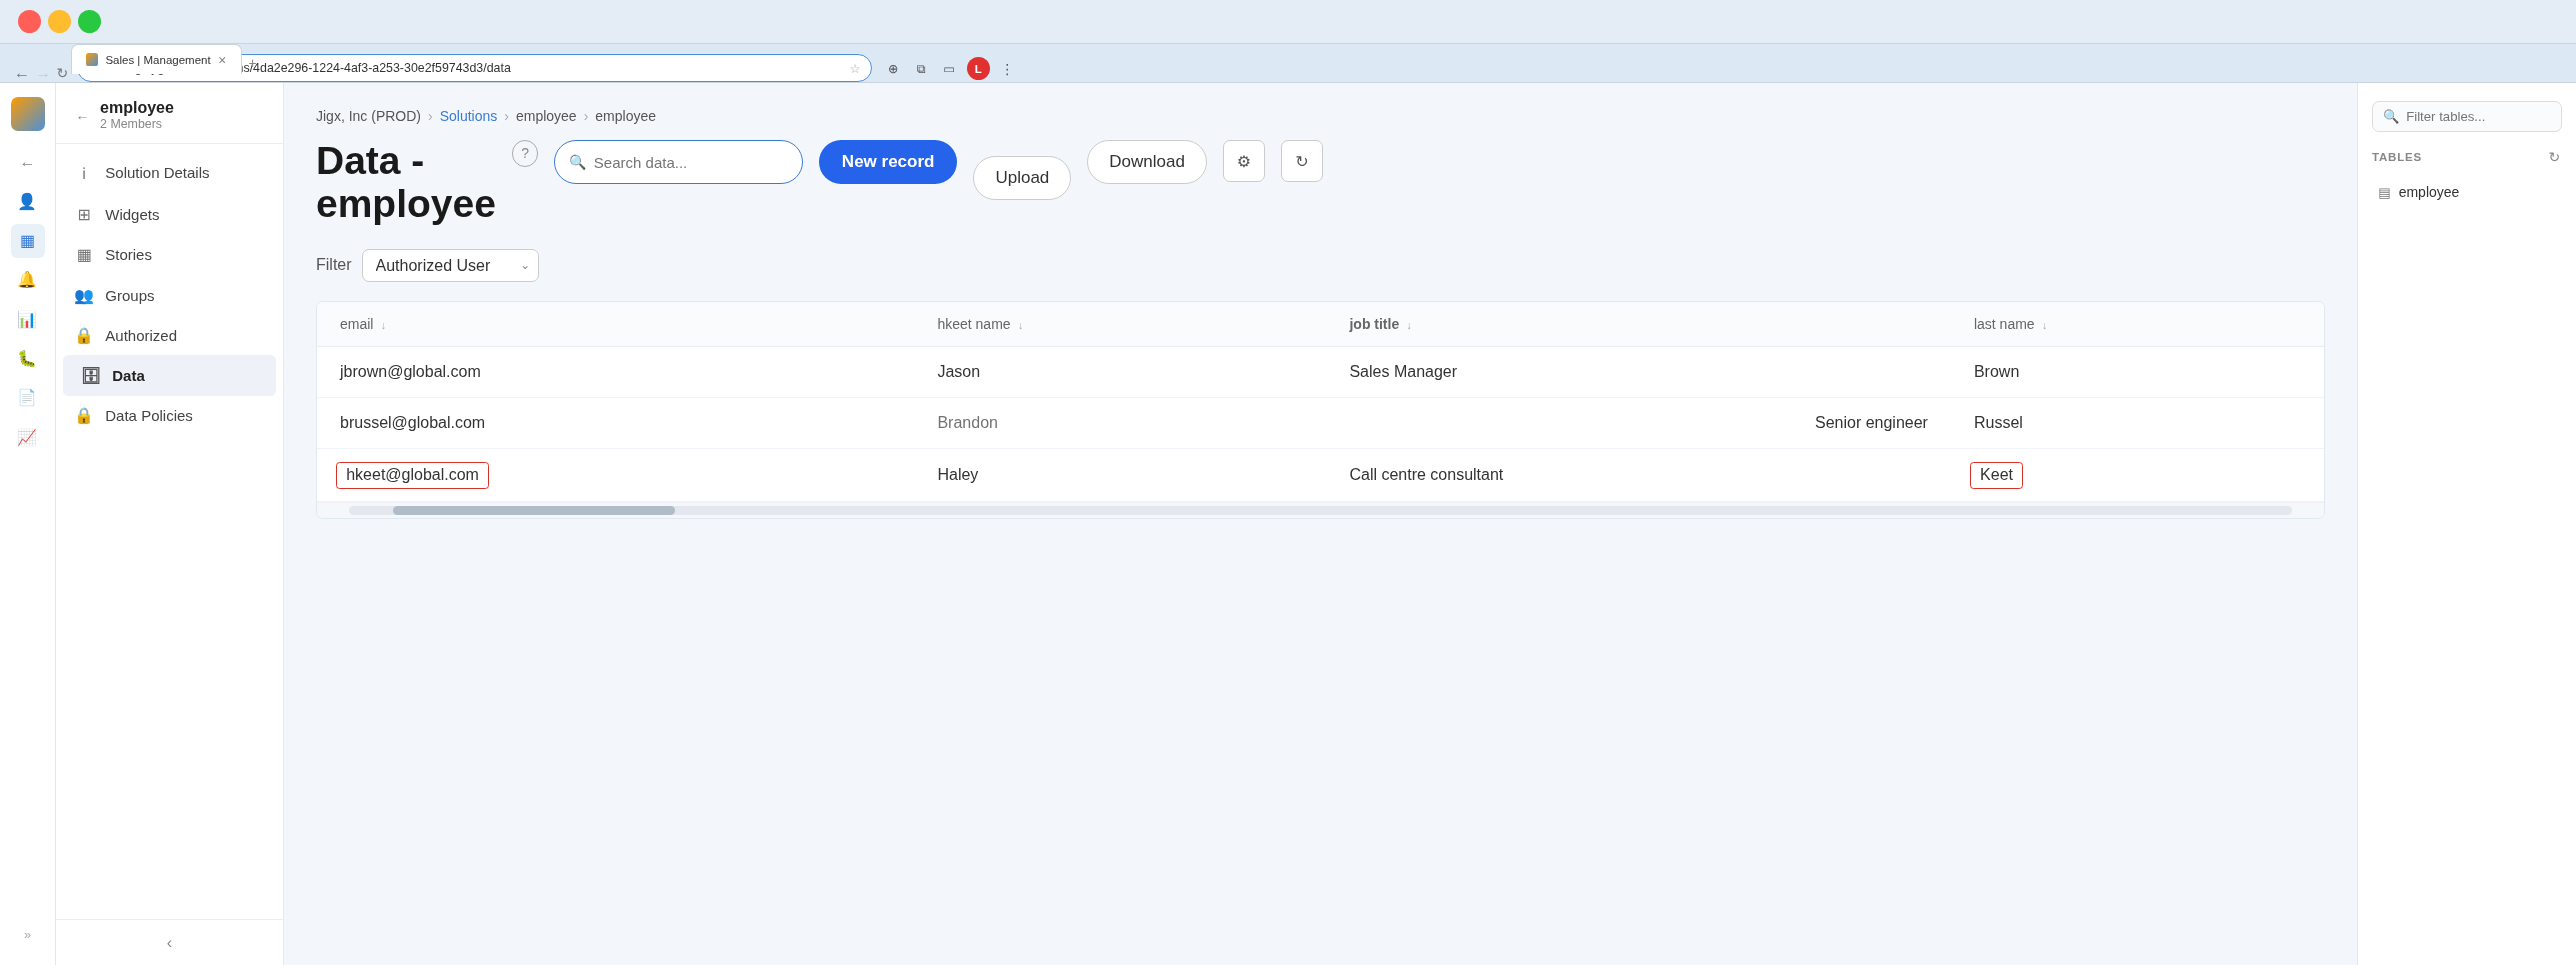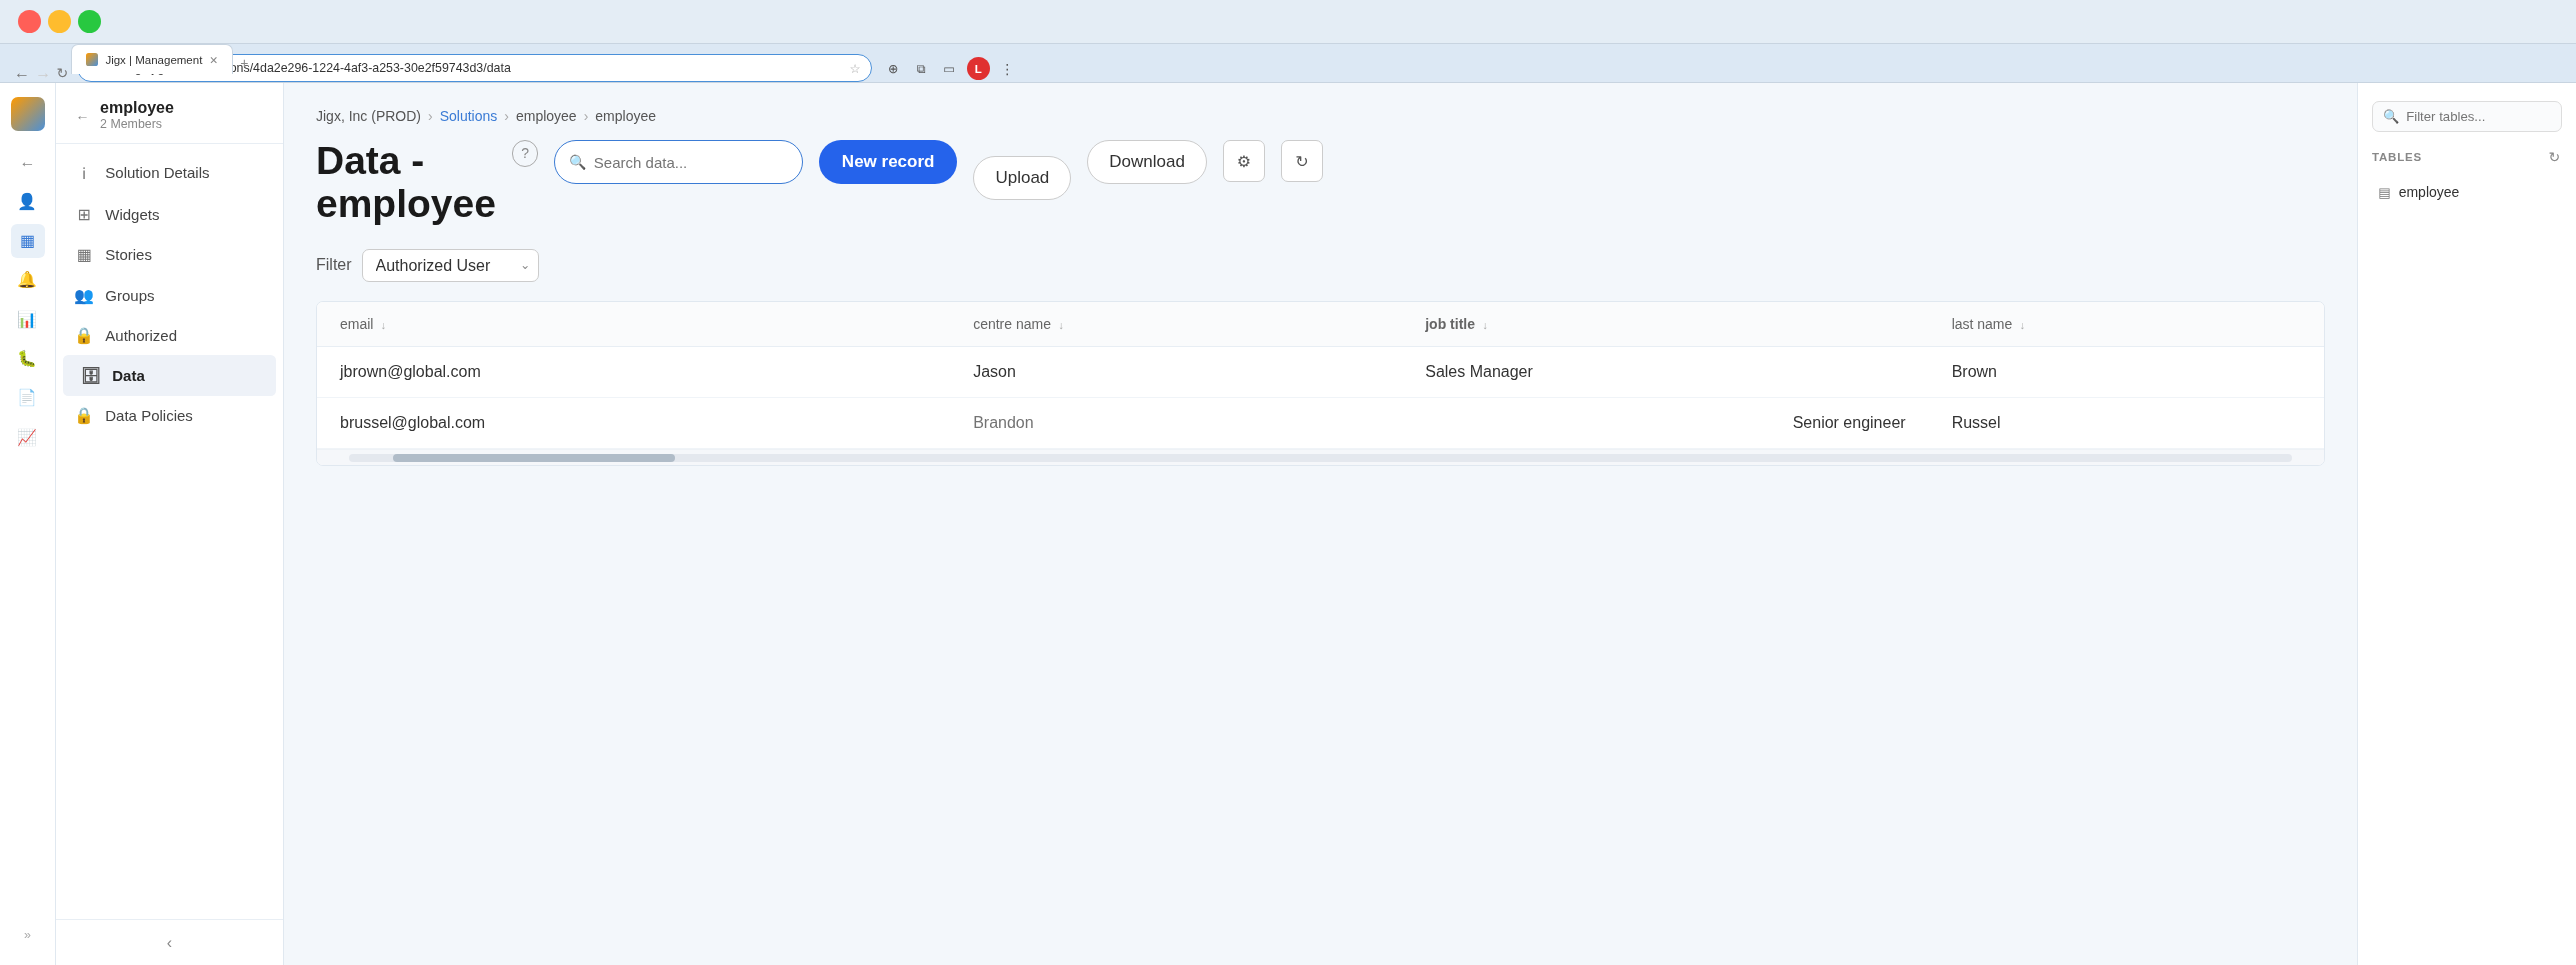--- a/index.html
+++ b/index.html
@@ -41,21 +41,21 @@
     <div style="width:21px;height:21px;display:flex;align-items:center;justify-content:center;font-size:12.4px;color:#555;">⊕</div>
     <div style="width:21px;height:21px;display:flex;align-items:center;justify-content:center;font-size:12.4px;color:#555;">⧉</div>
     <div style="width:21px;height:21px;display:flex;align-items:center;justify-content:center;font-size:12.4px;color:#555;">▭</div>
     <div style="width:23px;height:23px;border-radius:50%;background:#e03030;color:white;font-size:11.5px;font-weight:bold;display:flex;align-items:center;justify-content:center;">L</div>
     <div style="width:21px;height:21px;display:flex;align-items:center;justify-content:center;font-size:14px;color:#555;">⋮</div>
   </div>
 
   <div style="position:absolute; top:44px; left:71px; display:flex; align-items:flex-end; z-index:10;">
     <div style="background:white;border-radius:7px 7px 0 0;padding:4.4px 14px;display:flex;align-items:center;gap:7px;font-size:11.5px;color:#333;min-width:141px;height:30px;border:0.9px solid #c8d4e0;border-bottom:none;">
       <div style="width:12.4px;height:12.4px;background:linear-gradient(135deg,#ff9a00,#4a90d9);border-radius:2.6px;"></div>
-      <span style="font-size:11.5px;">Jigx | Management</span>
+      <span style="font-size:11.5px;">Sales | Management</span>
       <button style="background:none;border:none;cursor:pointer;color:#888;font-size:10.6px;margin-left:auto;">✕</button>
     </div>
     <button style="background:none;border:none;cursor:pointer;font-size:14px;color:#888;padding:3.5px 7px;">+</button>
   </div>
 </div>
 
 <div class="app-layout" style="height:calc(966px - 83px); display:flex; margin-top:0;">
 
   <div style="width:56px;background:white;border-right:0.9px solid #e0e8f0;display:flex;flex-direction:column;align-items:center;padding:14px 0;gap:5.3px;flex-shrink:0;">
     <div style="width:34px;height:34px;background:linear-gradient(135deg,#ff9a00,#4a90d9);border-radius:7px;margin-bottom:8.8px;"></div>
@@ -154,21 +154,21 @@
 
     <div style="background:white;border-radius:7px;border:0.9px solid #e0e8f0;overflow:hidden;">
       <table style="width:100%;border-collapse:collapse;">
         <thead>
           <tr>
             <th style="text-align:left;padding:14px 23px;font-size:14px;color:#666;font-weight:500;border-bottom:0.9px solid #e8eef4;background:#fafbfc;white-space:nowrap;cursor:pointer;">
               <span>email</span>
               <span style="margin-left:3.5px;color:#aaa;font-size:10.6px;">↓</span>
             </th>
             <th style="text-align:left;padding:14px 23px;font-size:14px;color:#666;font-weight:500;border-bottom:0.9px solid #e8eef4;background:#fafbfc;white-space:nowrap;cursor:pointer;">
-              <span>centre name</span>
+              <span>hkeet name</span>
               <span style="margin-left:3.5px;color:#aaa;font-size:10.6px;">↓</span>
             </th>
             <th style="text-align:left;padding:14px 23px;font-size:14px;color:#666;font-weight:700;border-bottom:0.9px solid #e8eef4;background:#fafbfc;white-space:nowrap;cursor:pointer;">
               <span>job title</span>
               <span style="margin-left:3.5px;color:#aaa;font-size:10.6px;">↓</span>
             </th>
             <th style="text-align:left;padding:14px 23px;font-size:14px;color:#666;font-weight:500;border-bottom:0.9px solid #e8eef4;background:#fafbfc;white-space:nowrap;cursor:pointer;">
               <span>last name</span>
               <span style="margin-left:3.5px;color:#aaa;font-size:10.6px;">↓</span>
             </th>
@@ -199,20 +199,34 @@
               <span>Brandon</span>
             </td>
             <td style="padding:16px 23px;font-size:16px;color:#333;border-bottom:0.9px solid #f0f4f8;text-align:right;">
               <span>Senior engineer</span>
             </td>
             <td style="padding:16px 23px;font-size:16px;color:#333;border-bottom:0.9px solid #f0f4f8;">
               <span>Russel</span>
             </td>
           </tr>
 
+          <tr style="background:#fff;">
+            <td style="padding:12.4px 19.4px;font-size:16px;color:#333;border-bottom:0.9px solid #f0f4f8;">
+              <span style="display:inline-block;border:1.8px solid #d93025;border-radius:3.5px;padding:3.5px 8.8px;">hkeet@global.com</span>
+            </td>
+            <td style="padding:16px 23px;font-size:16px;color:#333;border-bottom:0.9px solid #f0f4f8;">
+              <span>Haley</span>
+            </td>
+            <td style="padding:16px 23px;font-size:16px;color:#333;border-bottom:0.9px solid #f0f4f8;">
+              <span>Call centre consultant</span>
+            </td>
+            <td style="padding:12.4px 19.4px;font-size:16px;color:#333;border-bottom:0.9px solid #f0f4f8;">
+              <span style="display:inline-block;border:1.8px solid #d93025;border-radius:3.5px;padding:3.5px 8.8px;">Keet</span>
+            </td>
+          </tr>
         </tbody>
       </table>
 
       <div style="height:16px;background:#f5f7fa;border-top:0.9px solid #eef2f6;position:relative;">
         <div style="height:8.8px;background:#e4e8ee;border-radius:4.4px;margin:3.5px 32px;position:relative;">
           <div style="height:8.8px;background:#b0bcc8;border-radius:4.4px;width:282px;position:absolute;left:44px;"></div>
         </div>
       </div>
     </div>
   </div>

